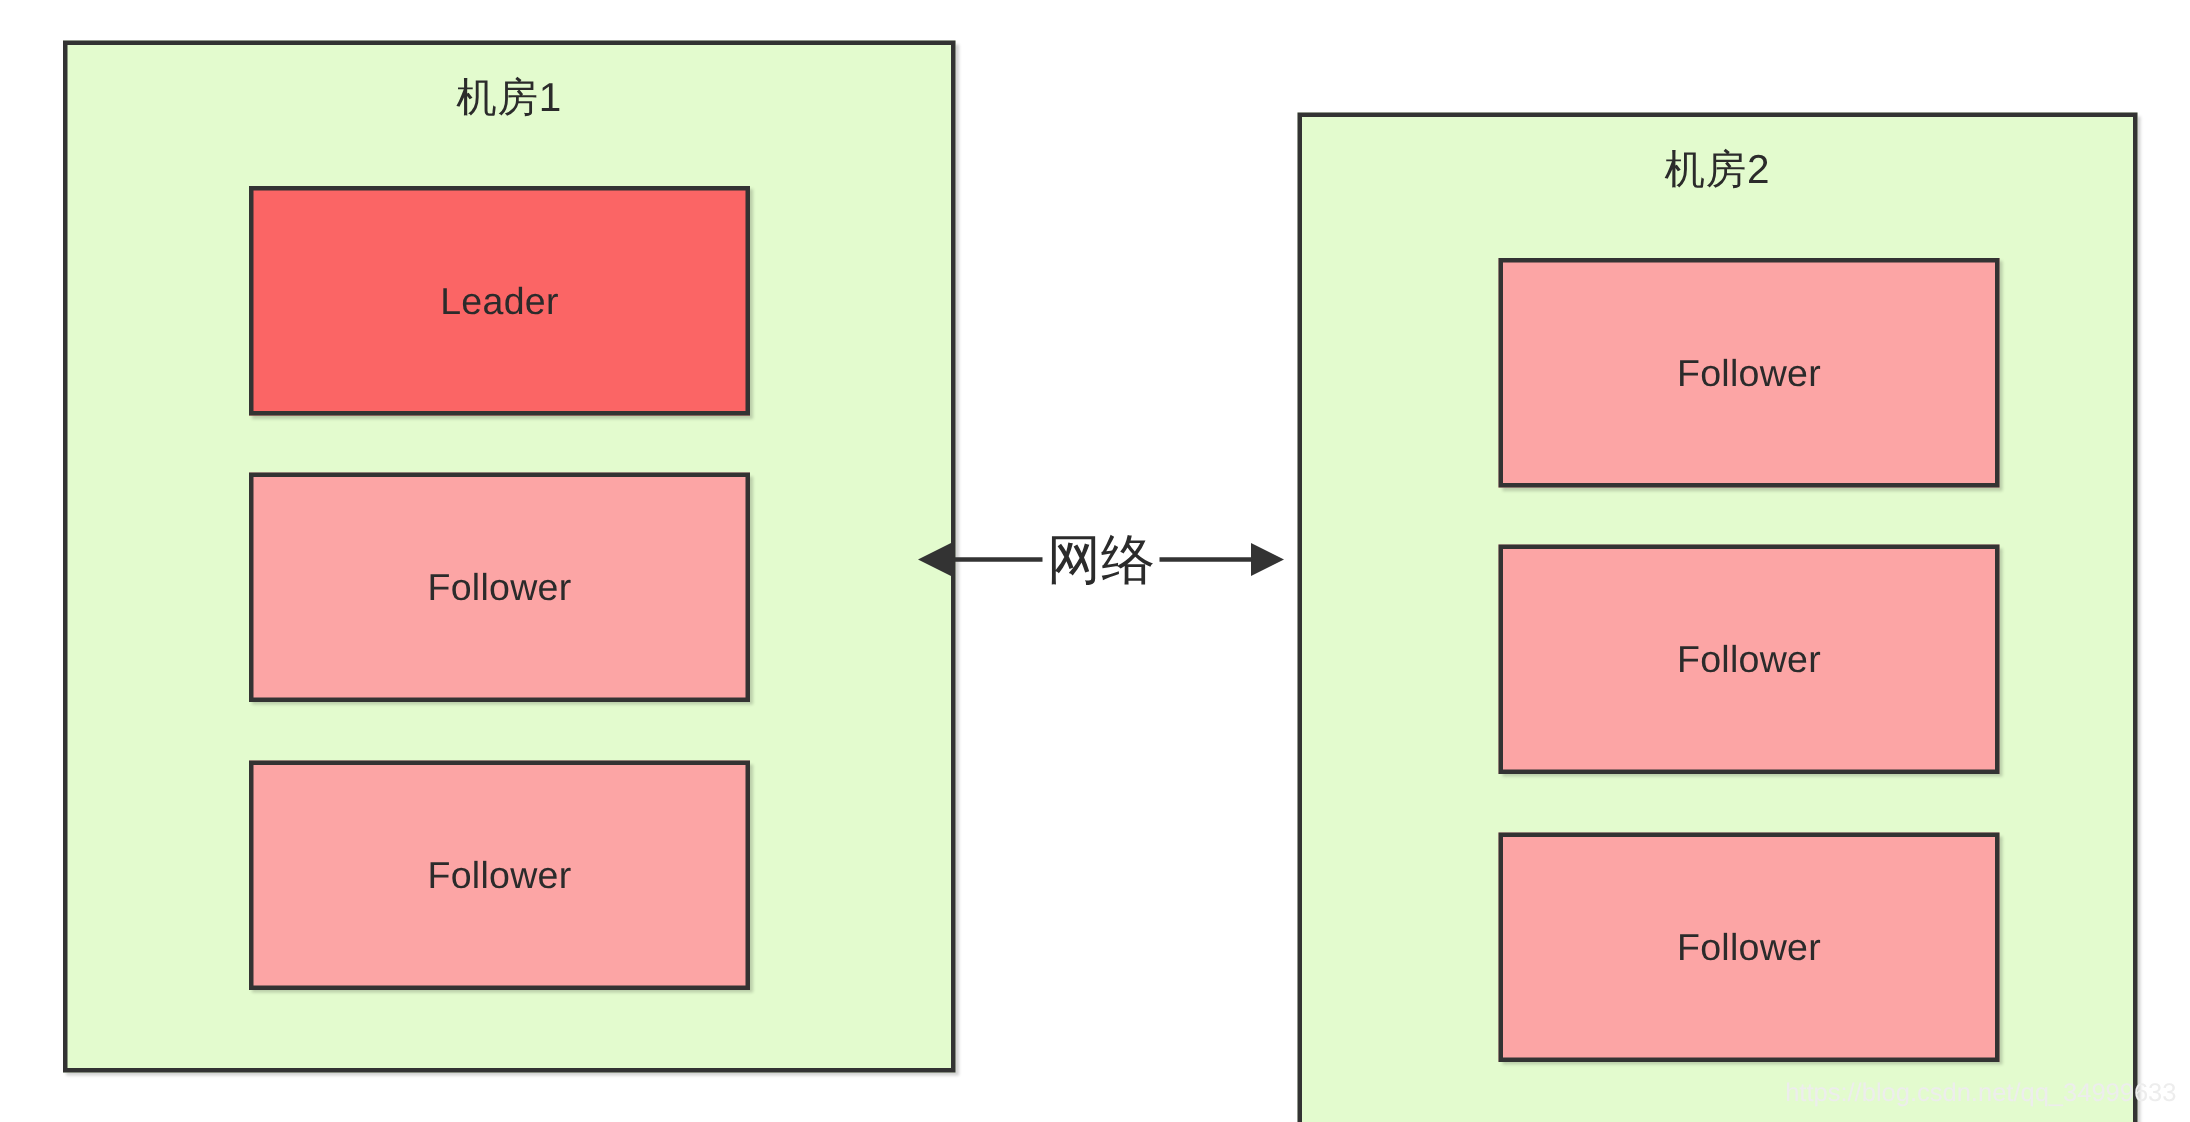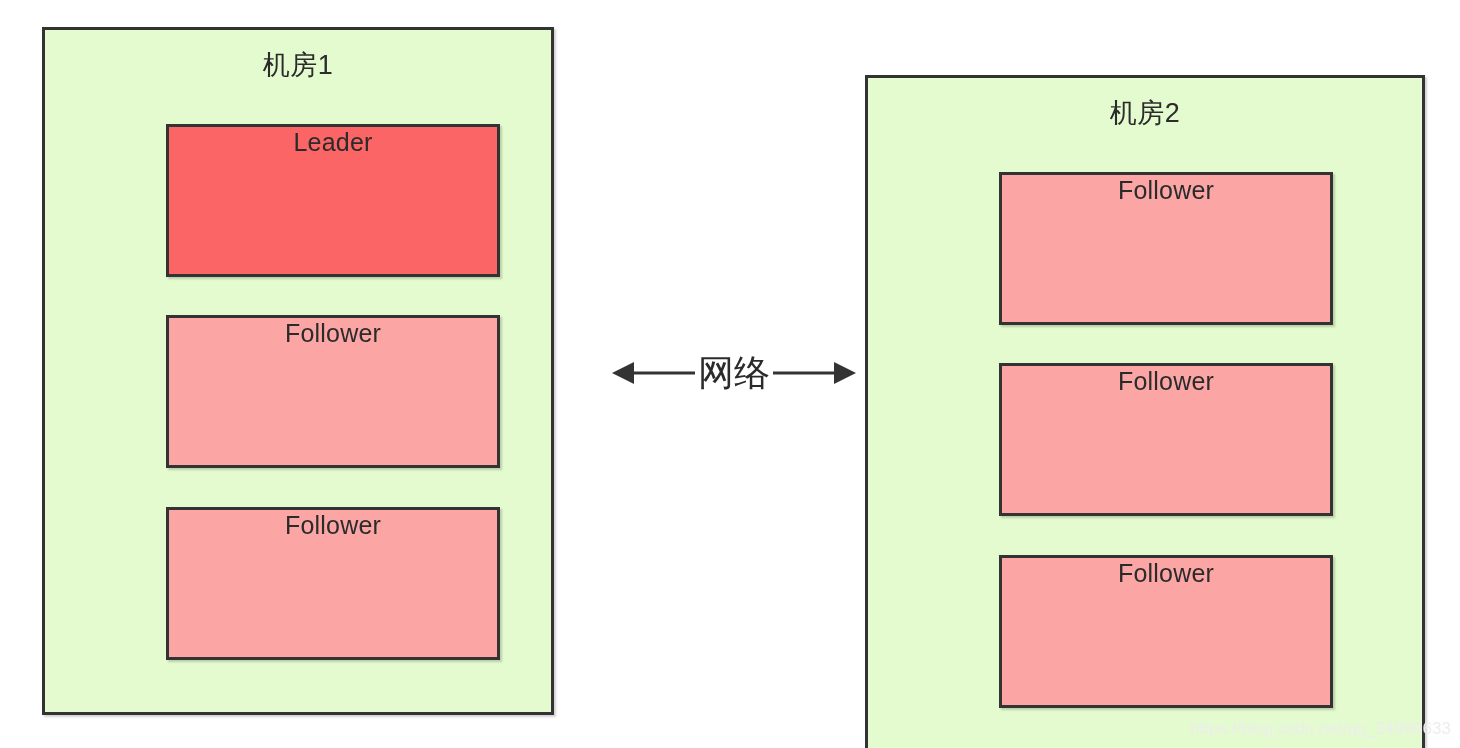--- a/index.html
+++ b/index.html
@@ -19,21 +19,21 @@
   }
 
   
   .room {
     position: absolute;
     box-sizing: border-box;
     background: #E3FBCE;
     border: 3px solid #333333;
     box-shadow: 2px 2px 2px rgba(0,0,0,0.18);
   }
-  #room-1 { left: 42px;  top: 27px; width: 512px; height: 688px; }
+  #room-1 { left: 42px;  top: 27px; width: 595px; height: 688px; }
   #room-2 { left: 865px; top: 27px; width: 560px; height: 688px; margin-top: 48px; }
 
   .room-title {
     position: absolute;
     top: 18px;
     left: 0;
     width: 100%;
     text-align: center;
     font-size: 27px;
     line-height: 34px;
@@ -41,21 +41,21 @@
     letter-spacing: 0.5px;
     white-space: nowrap;
   }
 
   
   .node {
     position: absolute;
     box-sizing: border-box;
     border: 3px solid #333333;
     display: flex;
-    align-items: flex-start;
+    align-items: center;
     justify-content: center;
     box-shadow: 2px 2px 2px rgba(0,0,0,0.18);
   }
   .node-label {
     font-size: 25px;
     line-height: 30px;
     color: #2b2b2b;
     letter-spacing: 0.2px;
     white-space: nowrap;
   }

